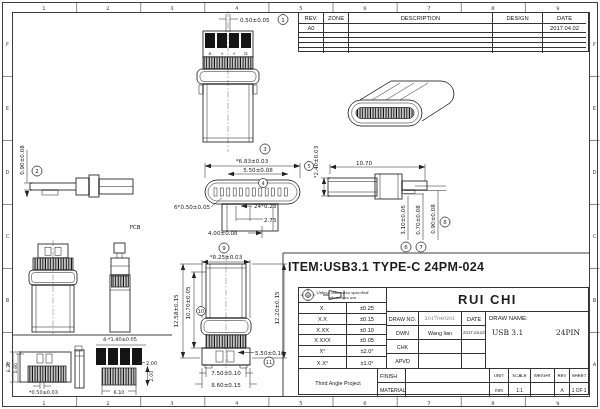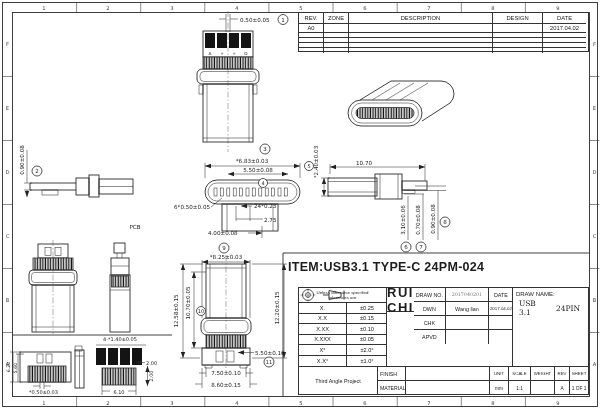--- a/index.html
+++ b/index.html
@@ -41,21 +41,21 @@
   .tb *{box-sizing:border-box;}
   .tb-main{display:flex;height:80px;}
   .tol{width:88px;border-right:1px solid #333;display:flex;flex-direction:column;font-size:5.6px;}
   .tol-head{height:15px;border-bottom:1px solid #333;display:flex;flex-direction:column;
       align-items:center;justify-content:center;font-size:4.4px;line-height:1.15;text-align:center;}
   .tol-row{flex:1;display:grid;grid-template-columns:48px 40px;}
   .tol-row > div{border-bottom:1px solid #333;border-right:1px solid #333;display:flex;
       align-items:center;justify-content:center;}
   .tol-row > div:last-child{border-right:none;}
   .tol-row:last-child > div{border-bottom:none;}
-  .tb-right{flex:1;display:flex;flex-direction:row;}
+  .tb-right{flex:1;display:flex;flex-direction:column;}
   .company{height:24px;border-bottom:1px solid #333;display:flex;align-items:center;
       justify-content:center;font-size:13px;font-weight:bold;letter-spacing:1.5px;}
   .tb-right-low{display:flex;flex:1;}
   .tb-grid{width:99px;display:grid;grid-template-columns:32px 43px 24px;
       grid-auto-rows:14px;font-size:5.4px;border-right:1px solid #333;}
   .tb-grid > div{border-bottom:1px solid #333;border-right:1px solid #333;display:flex;
       align-items:center;justify-content:center;overflow:hidden;}
   .tb-grid > div:nth-child(3n){border-right:none;}
   .tb-grid > div:nth-child(n+10){border-bottom:none;}
   .gray-serif{font-family:"DejaVu Serif",serif;color:#777;font-size:4.8px;}

